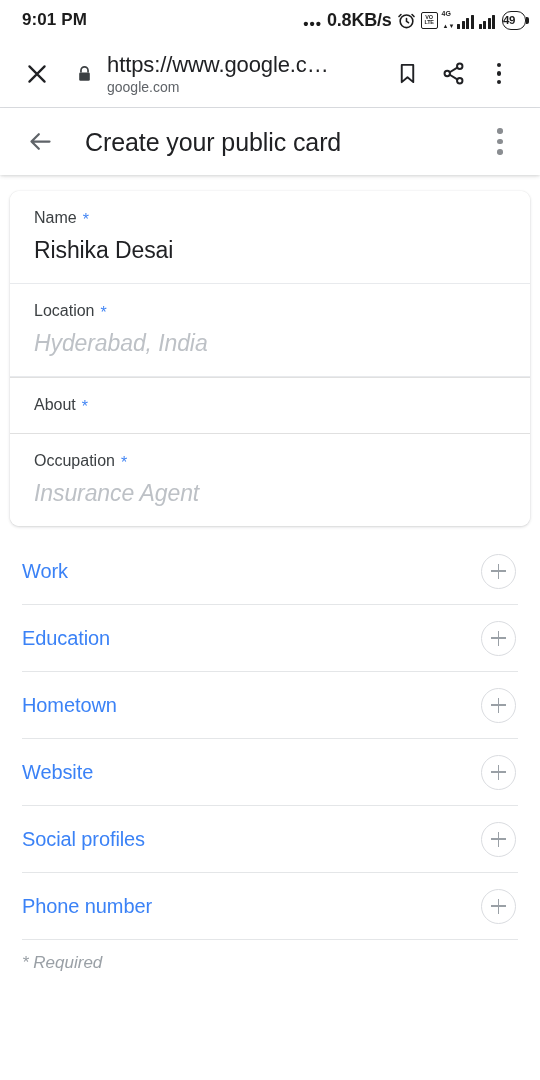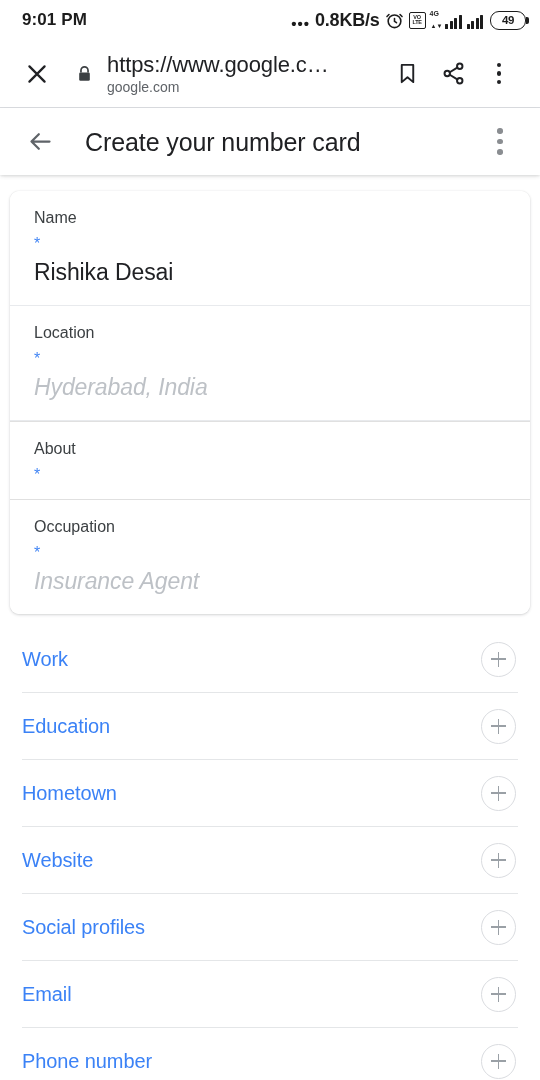--- a/index.html
+++ b/index.html
@@ -83,24 +83,24 @@
     display: flex; flex-direction: column;
     justify-content: flex-end;
     height: 17px;
     margin-right: 1px;
     font-size: 6px;
     line-height: 5px;
     color: #1c1c1c;
     font-weight: bold;
   }
   .battery {
-    width: 36px; height: 19px;
+    width: 24px; height: 19px;
     border: 1.6px solid #1c1c1c;
     border-radius: 9px;
-    display: flex; align-items: center; justify-content: center;
+    display: flex; align-items: center; 
     position: relative;
     margin-left: 2px;
   }
   .battery::after {
     content: "";
     position: absolute;
     right: -3.5px; top: 5.5px;
     width: 2.5px; height: 7px;
     background: #1c1c1c;
     border-radius: 0 2px 2px 0;
@@ -230,21 +230,20 @@
     border-top: 1px solid #e0e0e0;
     border-bottom: 1px solid #e0e0e0;
   }
   .field-label {
     font-size: 16px;
     color: #3c4043;
     line-height: 20px;
     display: flex;
     align-items: baseline;
     gap: 6px;
-    flex-direction: column;
   }
   .req-star {
     color: #4285f4;
     font-size: 16px;
     line-height: 16px;
     position: relative;
     top: 2px;
   }
   .field-value {
     margin-top: 7px;
@@ -384,21 +383,21 @@
     </div>
   </div>
 </div>
 
 <div class="app-bar">
   <div class="ab-back">
     <svg width="27" height="27" viewBox="0 0 24 24" fill="none" stroke="#5f6368" stroke-width="2" stroke-linecap="round" stroke-linejoin="round">
       <path d="M20 12H4M10.5 5.5 4 12l6.5 6.5"></path>
     </svg>
   </div>
-  <div class="ab-title">Create your number card</div>
+  <div class="ab-title">Create your public card</div>
   <div class="ab-menu">
     <span class="dots-vert">
         <i></i>
         <i></i>
         <i></i>
       </span>
   </div>
 </div>
 
 <div class="content">
@@ -483,29 +482,20 @@
     <div class="add-row">
       <span class="add-label">Social profiles</span>
       <span class="add-btn">
         <span class="plus-wrap">
             <i class="plus-h"></i>
             <i class="plus-v"></i>
           </span>
       </span>
     </div>
 
-    <div class="add-row">
-      <span class="add-label">Email</span>
-      <span class="add-btn">
-        <span class="plus-wrap">
-            <i class="plus-h"></i>
-            <i class="plus-v"></i>
-          </span>
-      </span>
-    </div>
 
     <div class="add-row">
       <span class="add-label">Phone number</span>
       <span class="add-btn">
         <span class="plus-wrap">
             <i class="plus-h"></i>
             <i class="plus-v"></i>
           </span>
       </span>
     </div>

